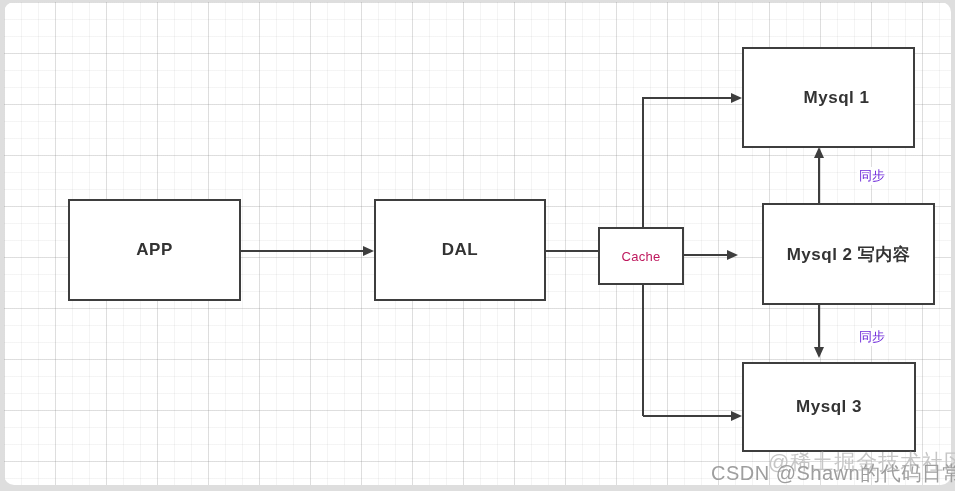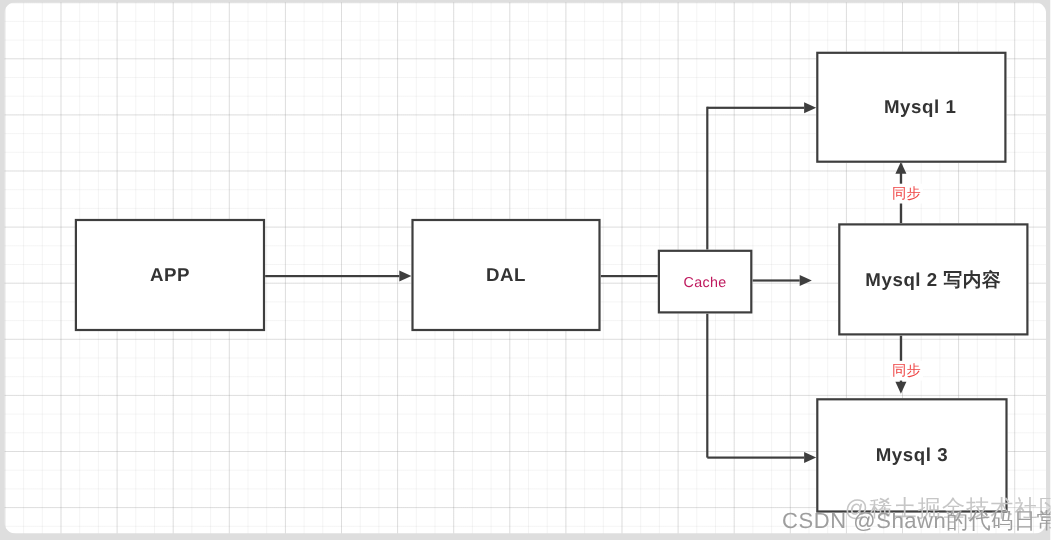--- a/index.html
+++ b/index.html
@@ -34,42 +34,43 @@
     font-weight:bold;font-size:17px;color:#333333;
     letter-spacing:0.5px;
     z-index:2;
   }
   .node.small{font-weight:normal;font-size:13px;color:#be185d;letter-spacing:0.3px;}
   #node-app   {left:68px; top:199px;width:173px;height:102px;}
   #node-dal   {left:374px;top:199px;width:172px;height:102px;}
   #node-cache {left:598px;top:227px;width:86px; height:58px;}
   #node-mysql1{left:742px;top:47px; width:173px;height:101px;padding-left:16px;}
   #node-mysql2{left:738px;top:203px;width:173px;height:102px;margin-left:24px;}
-  #node-mysql3{left:742px;top:362px;width:174px;height:104px;align-items:center;}
+  #node-mysql3{left:742px;top:362px;width:174px;height:90px;align-items:center;}
 
   .h-line{position:absolute;height:2px;background:#3e3e3e;z-index:1;}
   .v-line{position:absolute;width:2px;background:#3e3e3e;z-index:1;}
   .arrow-right{position:absolute;width:0;height:0;z-index:1;
     border-top:5px solid transparent;border-bottom:5px solid transparent;
     border-left:11px solid #3e3e3e;}
   .arrow-up{position:absolute;width:0;height:0;z-index:1;
     border-left:5px solid transparent;border-right:5px solid transparent;
     border-bottom:11px solid #3e3e3e;}
   .arrow-down{position:absolute;width:0;height:0;z-index:1;
     border-left:5px solid transparent;border-right:5px solid transparent;
     border-top:11px solid #3e3e3e;}
 
   .edge-label{
     position:absolute;
-    font-size:13px;color:#ef4444;
+    font-size:13px;color:#6d28d9;
     background:#ffffff;
     padding:0 2px;
     transform:translateX(-50%);
     z-index:3;
     white-space:nowrap;
+    margin-left:48px;
   }
   .watermark{
     position:absolute;
     white-space:nowrap;
     z-index:4;
     pointer-events:none;
   }
   #watermark-juejin{left:768px;top:448px;font-size:21px;color:#c6c6c6;letter-spacing:1px;}
   #watermark-csdn  {left:711px;top:460px;font-size:20px;color:#9e9e9e;letter-spacing:0.5px;}
 </style>

